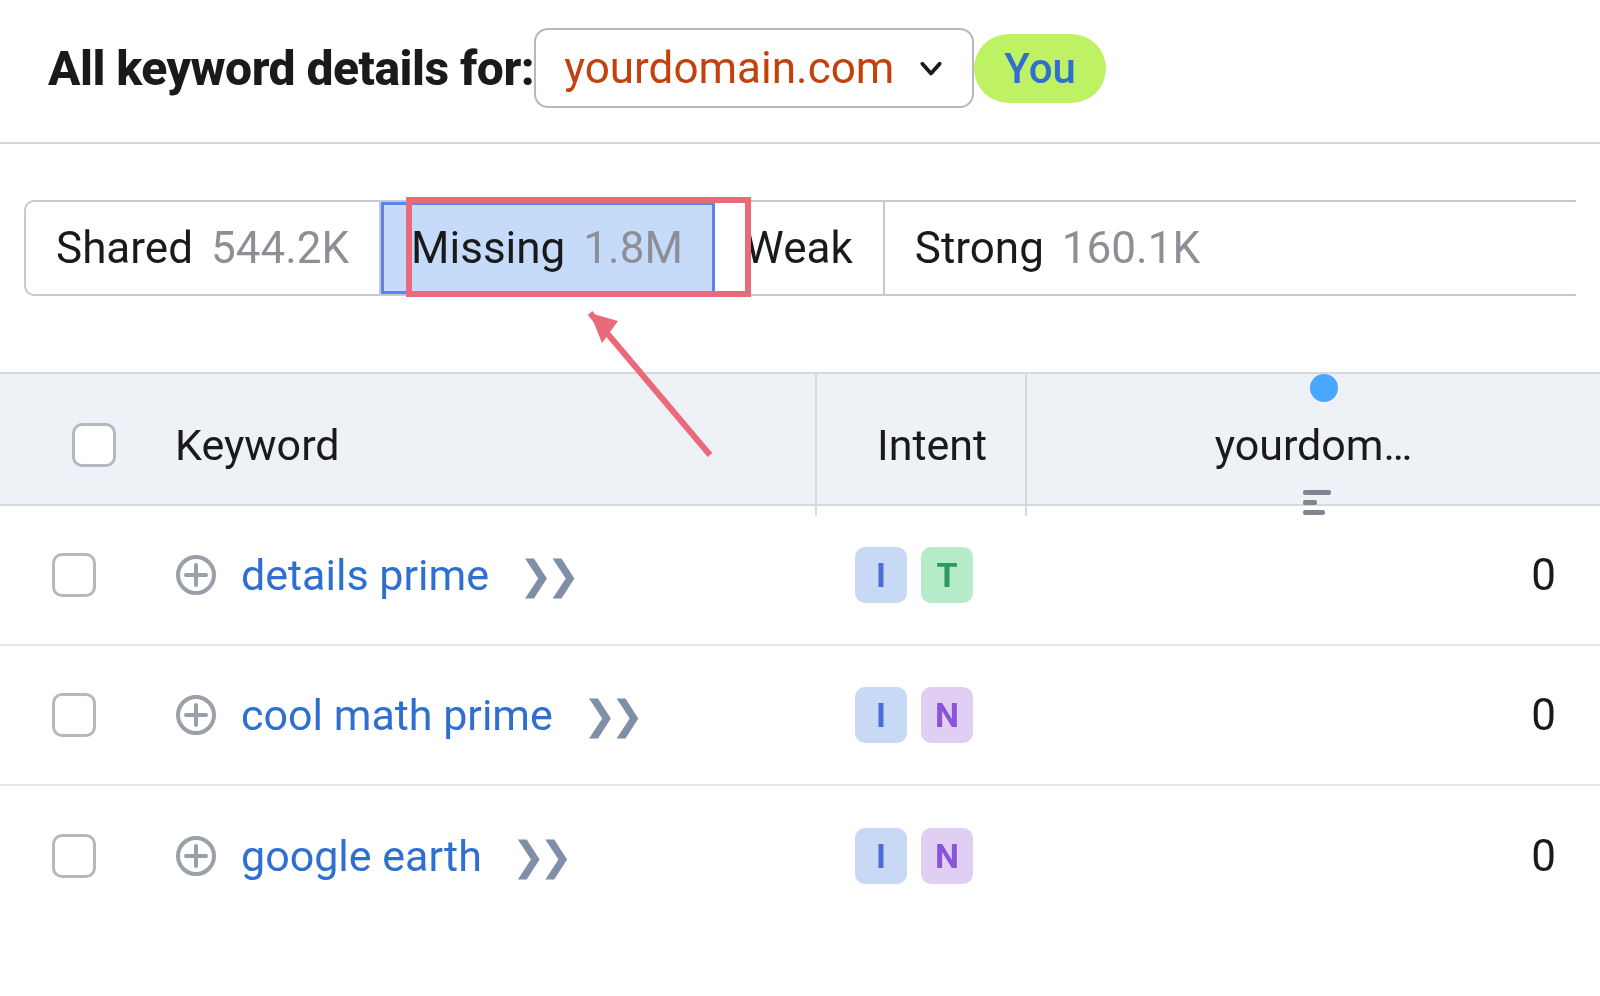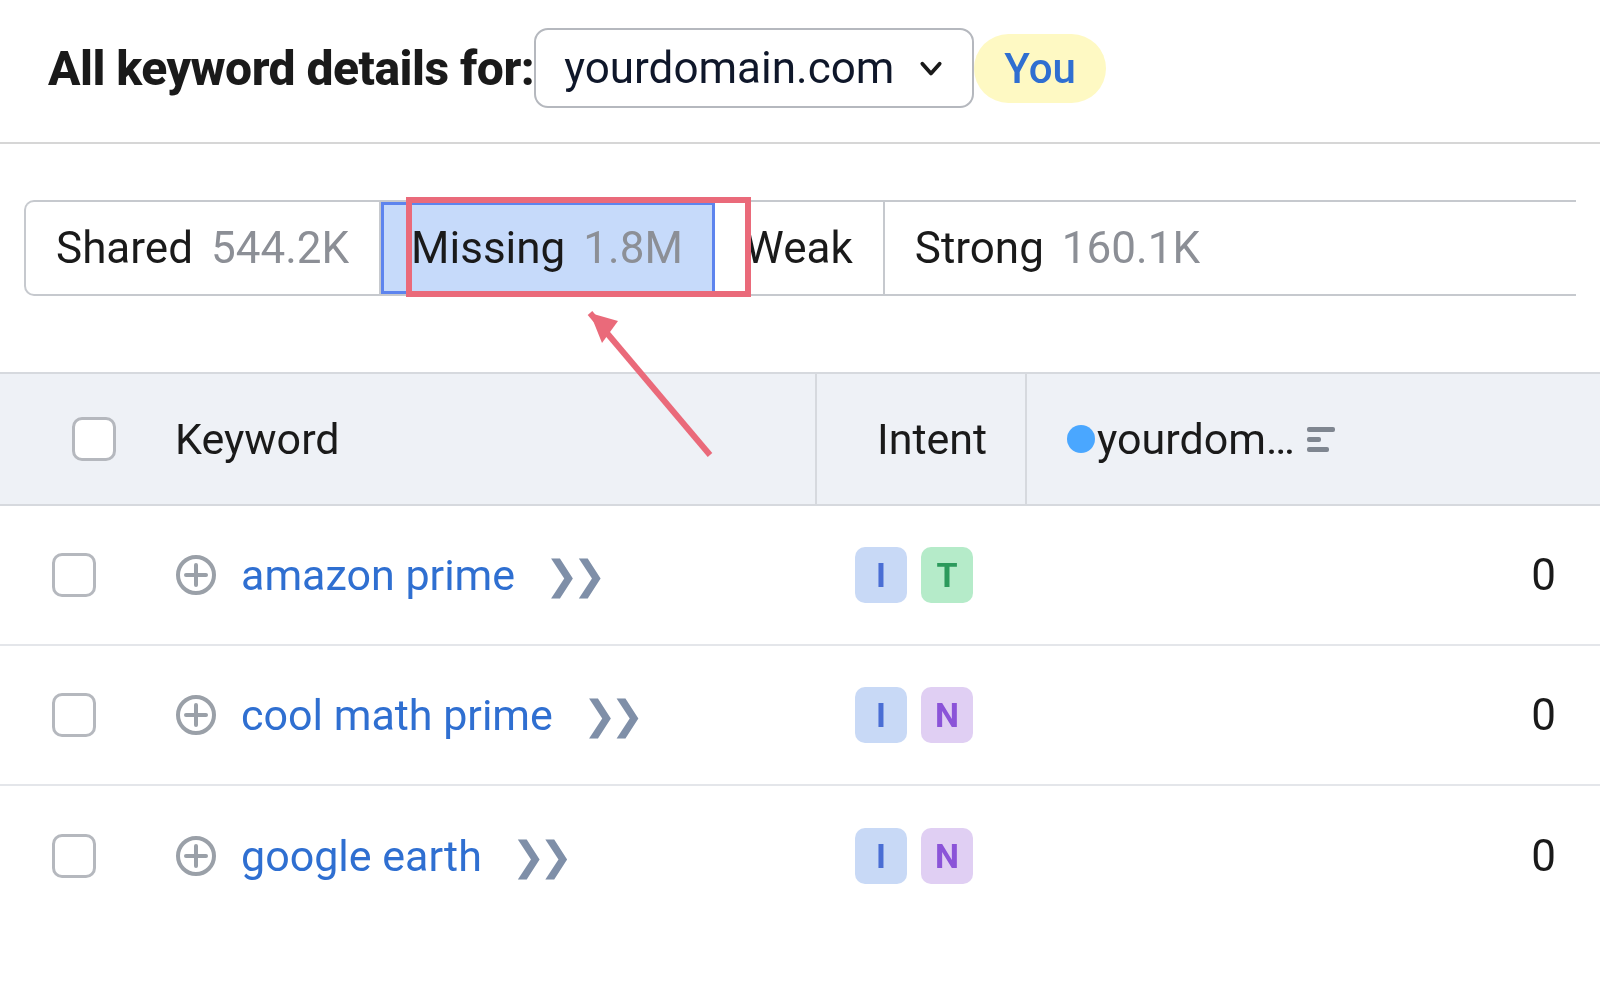--- a/index.html
+++ b/index.html
@@ -28,28 +28,28 @@
   }
   .domain-select {
     display: inline-flex;
     align-items: center;
     gap: 24px;
     border: 2px solid #b5b8be;
     border-radius: 14px;
     padding: 12px 28px;
     font-size: 44px;
     font-weight: 400;
-    color: #0f172a;
+    color: #c2410c;
     cursor: pointer;
   }
   .chev-down {
     width: 26px; height: 26px;
   }
   .you-pill {
-    background: #fef9c3;
+    background: #bef264;
     color: #2f6fd1;
     border-radius: 9999px;
     padding: 10px 30px;
     font-size: 42px;
     font-weight: 500;
     cursor: pointer;
   }
 
   
   .tabs {
@@ -102,21 +102,21 @@
     align-items: center;
     background: #eef1f6;
     border-top: 2px solid #d6d9de;
     border-bottom: 2px solid #d6d9de;
     font-size: 43px;
     height: 134px;
   }
   .th { padding: 0 20px; }
   .th.keyword { padding-left: 40px; }
   .th-sep { border-left: 2px solid #d6d9de; height: 100%; display: flex; align-items: center; }
-  .th.domain { display: flex; align-items: center; gap: 2px; }
+  .th.domain { display: flex; align-items: center; gap: 18px; flex-direction: column; }
   .bars-icon { width: 32px; height: 28px; margin-left: 10px; }
   .dot {
     width: 28px; height: 28px; border-radius: 50%;
     background: #4aa7ff; display: inline-block;
   }
 
   .checkbox {
     width: 44px; height: 44px;
     border: 3px solid #b5b8be;
     border-radius: 10px;
@@ -221,21 +221,21 @@
   <div class="trow">
     <div>
         <div class="checkbox"></div>
       </div>
     <div class="kw-cell">
       <svg class="plus-circle" viewBox="0 0 42 42">
         <circle cx="21" cy="21" r="18" fill="none" stroke="#9aa0a8" stroke-width="4"></circle>
         <line x1="21" y1="11" x2="21" y2="31" stroke="#9aa0a8" stroke-width="4" stroke-linecap="round"></line>
         <line x1="11" y1="21" x2="31" y2="21" stroke="#9aa0a8" stroke-width="4" stroke-linecap="round"></line>
       </svg>
-      <a class="kw-link" href="#">amazon prime</a>
+      <a class="kw-link" href="#">details prime</a>
       <span class="chev-right">❯❯</span>
     </div>
     <div class="intent-cell">
       <span class="intent-badge badge-I">I</span>
       <span class="intent-badge badge-T">T</span>
     </div>
     <div class="val-cell">0</div>
   </div>
 
   <div class="trow">

